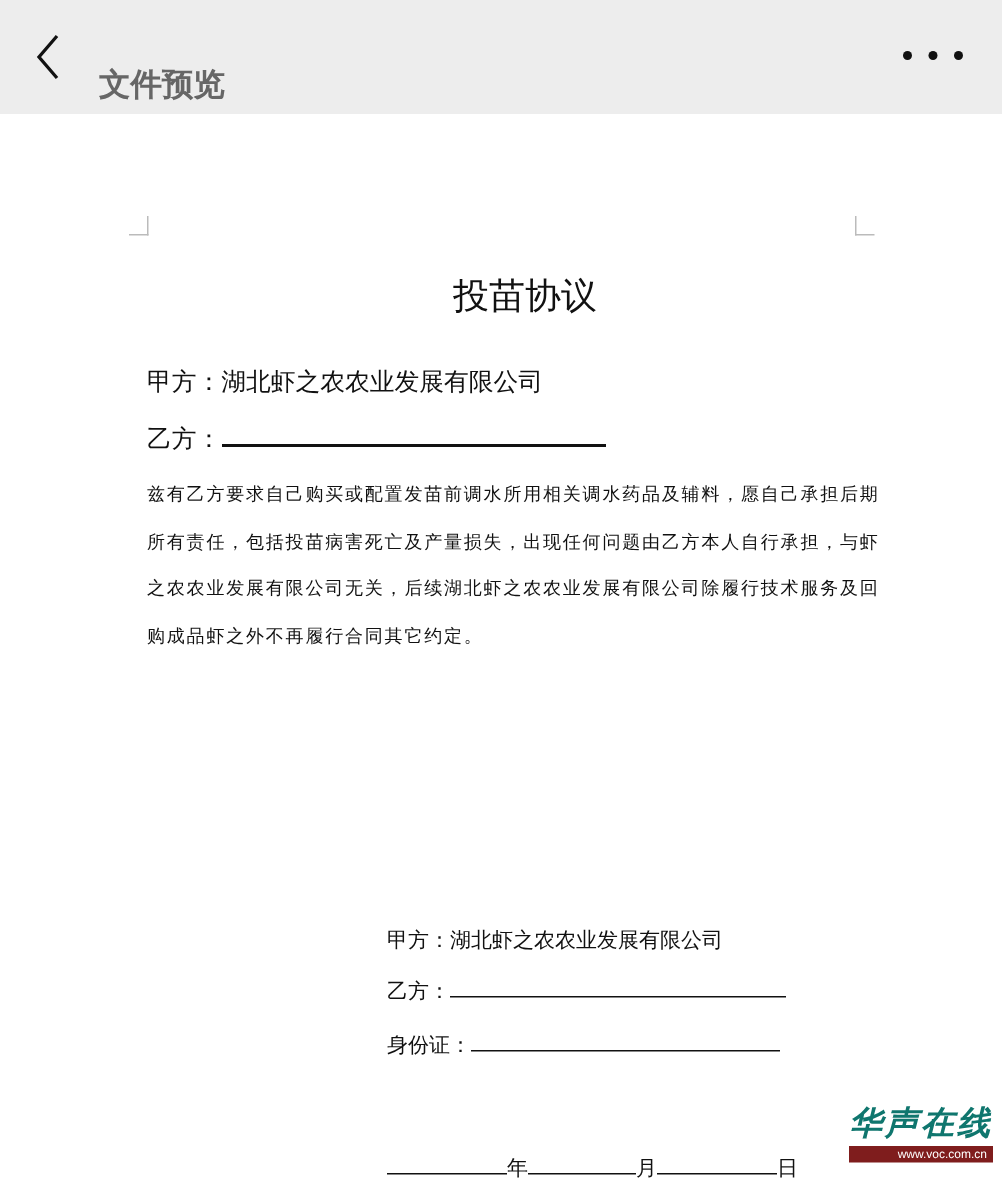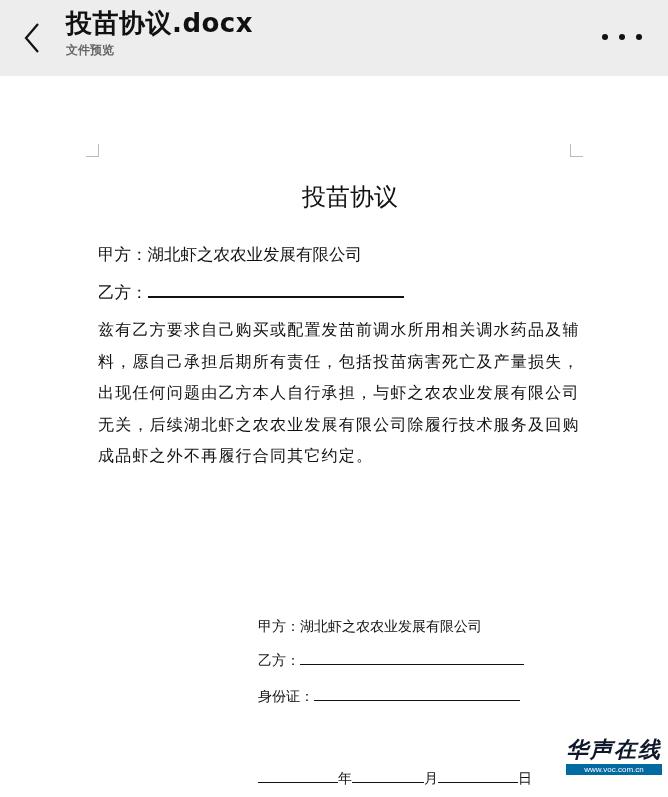--- a/index.html
+++ b/index.html
@@ -14,62 +14,61 @@
     background:#ededed;
   }
   .back {
     position:absolute; left:18px; top:20px; width:30px; height:36px; cursor:pointer;
   }
   .title {
     position:absolute; left:66px; top:6px; font-size:26px; font-weight:bold; color:#111;
     letter-spacing:0.5px;
   }
   .subtitle {
-    position:absolute; left:66px; top:42px; font-size:12px; color:#666; font-weight:bold;
+    position:absolute; left:66px; top:42px; font-size:21px; color:#666; font-weight:bold;
   }
   .more {
     position:absolute; left:602px; top:26px; width:40px; height:22px; cursor:pointer;
     display:flex; align-items:center; justify-content:space-between;
   }
   .more span { width:6px; height:6px; border-radius:50%; background:#111; display:block; }
   .corner { position:absolute; width:12px; height:12px; }
   .corner.tl { left:86px; top:144px; border-right:1px solid #bbb; border-bottom:1px solid #bbb; }
   .corner.tr { left:570px; top:144px; border-left:1px solid #bbb; border-bottom:1px solid #bbb; }
   .doc-title {
     position:absolute; left:0; width:700px; top:181px; text-align:center;
     font-size:24px; color:#111;
   }
   .line { position:absolute; left:98px; font-size:16.5px; color:#111; white-space:nowrap; }
   .blank { display:inline-block; border-bottom:2px solid #111; vertical-align:baseline; height:14px; }
   .para {
     position:absolute; left:98px; top:314px; width:490px;
-    font-size:16px; line-height:31.5px; color:#111; letter-spacing:1.2px;
+    font-size:12px; line-height:31.5px; color:#111; letter-spacing:1.2px;
   }
   .sig { position:absolute; left:258px; font-size:14px; color:#111; white-space:nowrap; }
   .sig .blank { height:11px; border-bottom:1.5px solid #111; }
   .watermark { position:absolute; left:566px; top:736px; width:96px; height:54px; }
   .wm-text {
     font-family:"DejaVu Serif", serif; font-style:italic; font-weight:bold;
-    color:#0f172a; font-size:22px; letter-spacing:2px; line-height:26px;
+    color:#0f766e; font-size:22px; letter-spacing:2px; line-height:26px;
   }
   .wm-url {
-    background:#0369a1; color:#fff; font-size:8px; text-align:center;
-    font-family:"Liberation Sans", sans-serif; margin-top:2px; padding:1px 16px;
+    background:#7f1d1d; color:#fff; font-size:8px; text-align:right;
+    font-family:"Liberation Sans", sans-serif; margin-top:2px; padding:1px 4px;
   }
 </style>
 </head>
 <body>
 
 <div class="topbar">
   <div class="back">
     <svg width="30" height="36" viewBox="0 0 30 36">
       <polyline points="20,4 8,18 20,32" fill="none" stroke="#111" stroke-width="2.2"></polyline>
     </svg>
   </div>
-  <div class="title">投苗协议.docx</div>
   <div class="subtitle">文件预览</div>
   <div class="more">
     <span></span>
     <span></span>
     <span></span>
   </div>
 </div>
 
 <div class="corner tl"></div>
 <div class="corner tr"></div>

